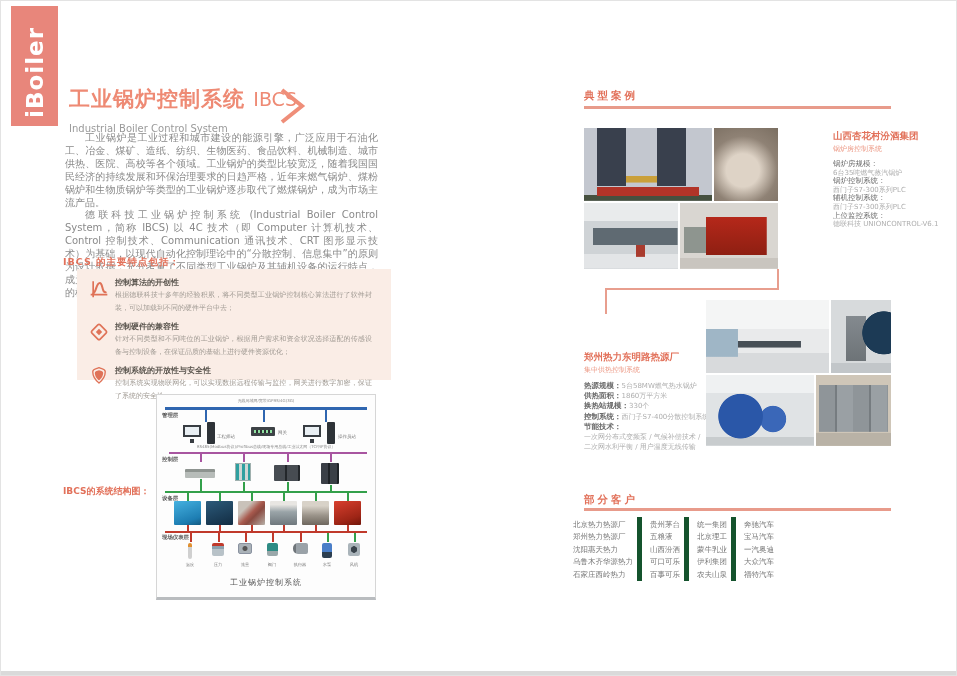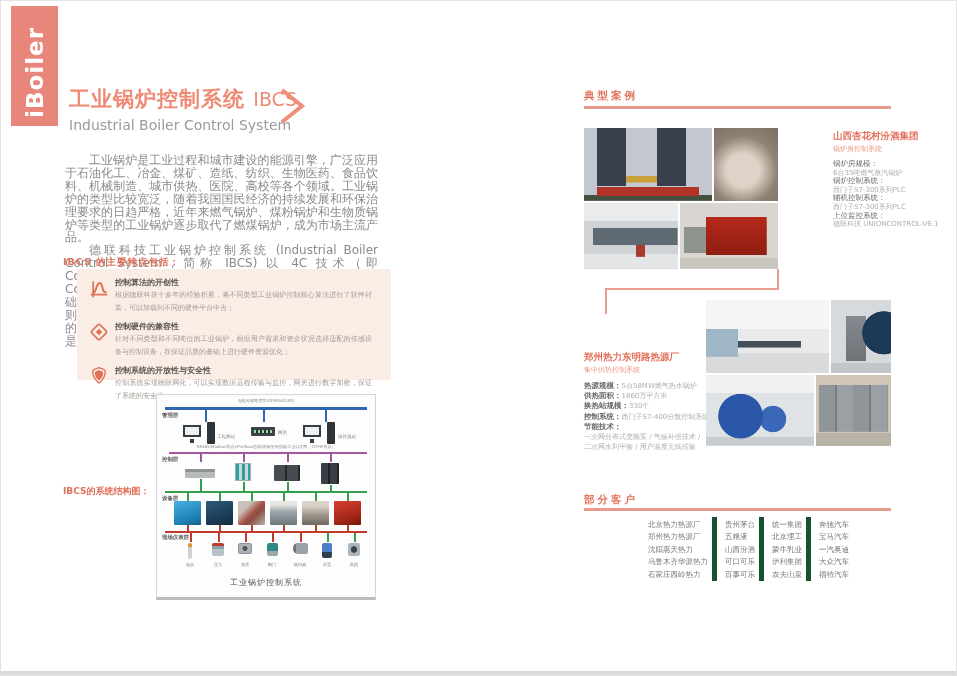--- a/index.html
+++ b/index.html
@@ -8,25 +8,25 @@
 
   
   .sidebar{position:absolute;left:10px;top:5px;width:47px;height:120px;background:#E8867B;
            display:flex;align-items:flex-end;justify-content:center;padding-bottom:8px;box-sizing:border-box;}
   .vtext{writing-mode:vertical-rl;transform:rotate(180deg);color:#fff;font-size:23px;font-weight:bold;letter-spacing:1px;}
 
   
   .title-block{position:absolute;left:68px;top:84px;width:260px;}
   .title-line{font-size:21px;font-weight:bold;color:#EE8A74;letter-spacing:1px;white-space:nowrap;}
   .title-abbr{font-size:19px;font-weight:normal;letter-spacing:0;}
-  .subtitle{margin-top:4px;font-size:14px;color:#9a9a9a;}
+  .subtitle{margin-top:10px;font-size:10px;color:#9a9a9a;}
   .chevron{position:absolute;left:277px;top:86px;}
 
   
-  .intro{position:absolute;left:64px;top:153px;width:313px;font-size:12px;line-height:12.9px;color:#8a8a8a;text-align:justify;}
+  .intro{position:absolute;left:64px;top:131px;width:313px;font-size:10px;line-height:12.9px;color:#8a8a8a;text-align:justify;}
   .intro p{margin:0;text-indent:2em;}
 
   
   .feat-heading{position:absolute;left:62px;top:255px;font-size:9.5px;font-weight:bold;color:#E2715A;letter-spacing:1px;}
   .feat-box{position:absolute;left:76px;top:268px;width:314px;height:111px;background:#FAEDE6;box-sizing:border-box;padding:8px 19px 0 12px;}
   .feat-item{display:flex;margin-bottom:6px;}
   .feat-icon{flex:0 0 26px;padding-top:1px;}
   .feat-title{font-size:8px;font-weight:bold;color:#5b564f;margin-bottom:1px;}
   .feat-desc{font-size:7px;line-height:13px;color:#a09a93;text-align:justify;}
 
@@ -119,21 +119,21 @@
   .case-info{position:absolute;}
   .case-title{font-size:9.5px;font-weight:bold;color:#E2715A;margin-bottom:1px;white-space:nowrap;}
   .case-sub{font-size:7px;color:#EC9884;margin-bottom:6px;white-space:nowrap;}
   .c1l{font-size:7.5px;font-weight:normal;color:#6b6b6b;line-height:8.6px;white-space:nowrap;}
   .c1v{font-size:7px;color:#aeaeae;line-height:8.6px;white-space:nowrap;}
   .c2line{font-size:7px;color:#aeaeae;line-height:10.2px;white-space:nowrap;}
   .c2line b{font-size:7.5px;font-weight:bold;color:#6b6b6b;}
   .conn{position:absolute;background:#E89E8E;}
 
   
-  .clients{position:absolute;left:592px;top:516px;width:307px;display:flex;justify-content:center;}
+  .clients{position:absolute;left:564px;top:516px;width:307px;display:flex;justify-content:flex-start;}
   .ccol{padding:2px 4px 0 8px;}
   .ccol + .ccol{border-left:5px solid #14532d;}
   .ccol span{display:block;font-size:7.5px;line-height:12.4px;color:#787878;white-space:nowrap;}
 
   .bottom-strip{position:absolute;left:0;right:0;top:670px;height:6px;background:#dadada;}
 </style>
 </head>
 <body>
 
 <div class="page">

